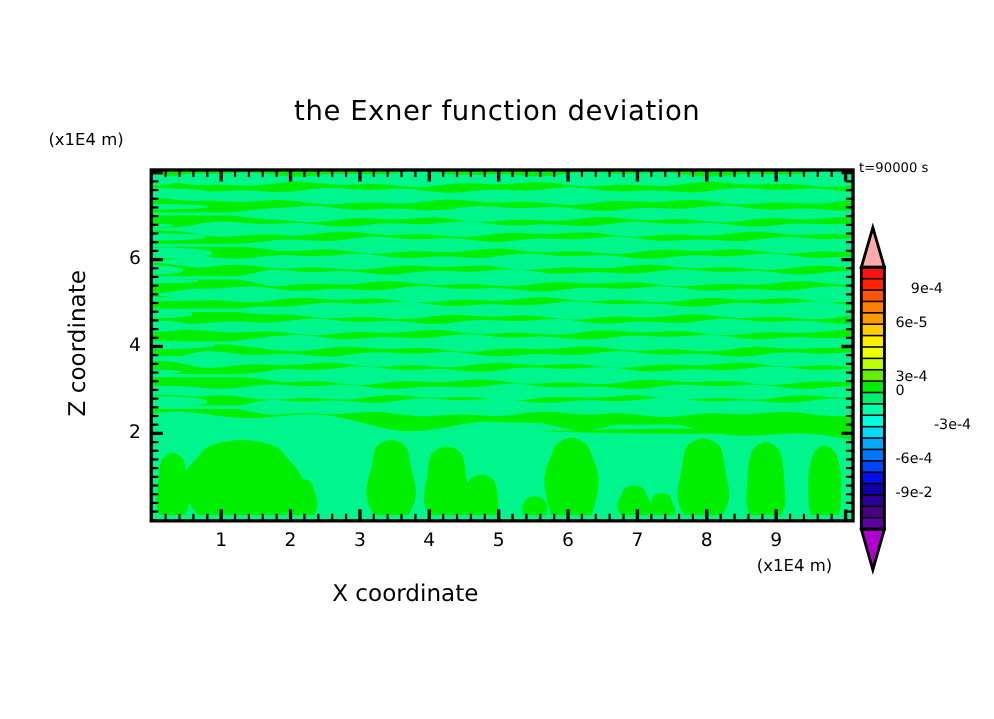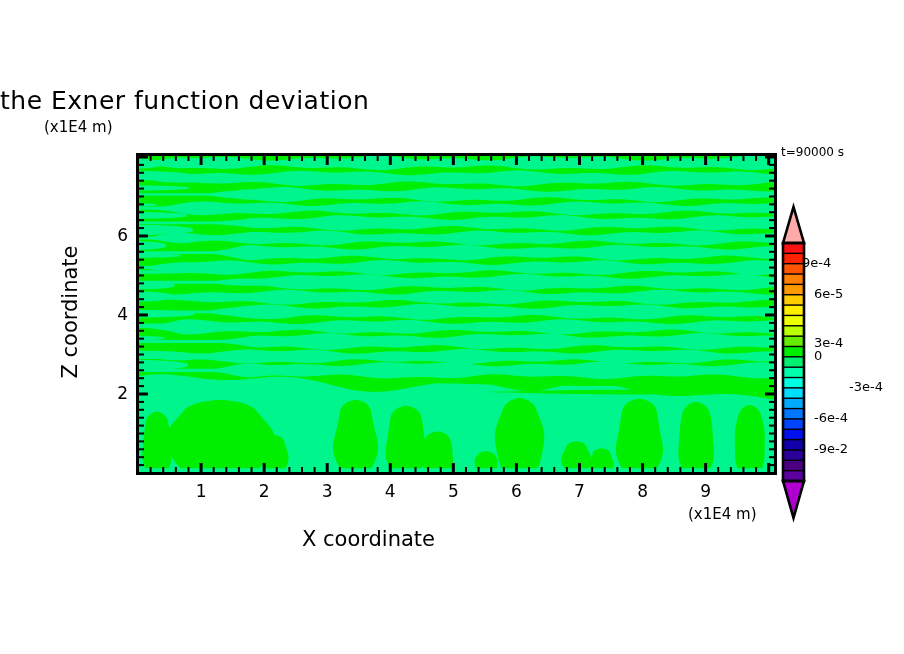--- a/index.html
+++ b/index.html
@@ -1,19 +1,19 @@
 <!DOCTYPE html>
 <html><head>
 <meta charset="utf-8">
 <style>
   html,body{margin:0;padding:0;background:#ffffff;}
   body{width:904px;height:654px;position:relative;overflow:hidden;
        font-family:"DejaVu Sans","Liberation Sans",sans-serif;color:#000;}
   .fig{position:absolute;left:0;top:0;width:904px;height:654px;}
-  #plot-title{position:absolute;left:0;top:86px;width:904px;text-align:left;
+  #plot-title{position:absolute;left:0;top:86px;width:904px;text-align:center;
     font-size:25px;letter-spacing:0.5px;color:#000;}
   #yunit{position:absolute;left:44px;top:118px;font-size:15px;}
   #xunit{position:absolute;left:688px;top:505px;font-size:15px;}
   #time-label{position:absolute;left:781px;top:145px;font-size:12px;}
   #xaxis-title{position:absolute;left:0;top:527px;width:737px;text-align:center;font-size:21px;}
   #yaxis-title{position:absolute;left:-40px;top:300px;width:220px;text-align:center;
     font-size:21px;transform:rotate(-90deg);transform-origin:center center;}
   .tick-lbl{position:absolute;font-size:17px;text-align:center;}
   .xt{width:40px;}
   .yt{width:34px;text-align:right;}
@@ -317,21 +317,21 @@
       <div class="tick-lbl xt" style="left: 433.347px; top: 481px;">5</div>
       <div class="tick-lbl xt" style="left: 496.416px; top: 481px;">6</div>
       <div class="tick-lbl xt" style="left: 559.485px; top: 481px;">7</div>
       <div class="tick-lbl xt" style="left: 622.554px; top: 481px;">8</div>
       <div class="tick-lbl xt" style="left: 685.624px; top: 481px;">9</div>
       <div class="tick-lbl yt" style="left: 94px; top: 382.994px;">2</div>
       <div class="tick-lbl yt" style="left: 94px; top: 303.988px;">4</div>
       <div class="tick-lbl yt" style="left: 94px; top: 224.981px;">6</div>
     </div>
   <div id="cbar-labels">
-      <div class="cb-lbl" style="left: 802px; top: 254.696px;">9e-4</div>
+      <div class="cb-lbl" style="left: 828px; top: 254.696px;">9e-4</div>
       <div class="cb-lbl" style="left: 814px; top: 285.739px;">6e-5</div>
       <div class="cb-lbl" style="left: 814px; top: 335px;">3e-4</div>
       <div class="cb-lbl" style="left: 814px; top: 347.826px;">0</div>
       <div class="cb-lbl" style="left: 814px; top: 378.87px; margin-left: 35px;">-3e-4</div>
       <div class="cb-lbl" style="left: 814px; top: 409.913px;">-6e-4</div>
       <div class="cb-lbl" style="left: 814px; top: 440.957px;">-9e-2</div>
     </div>
 </div>
 
 </body></html>

